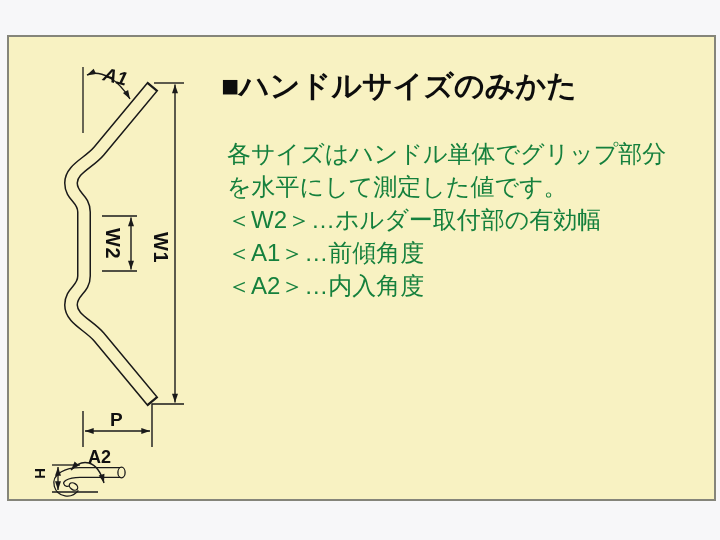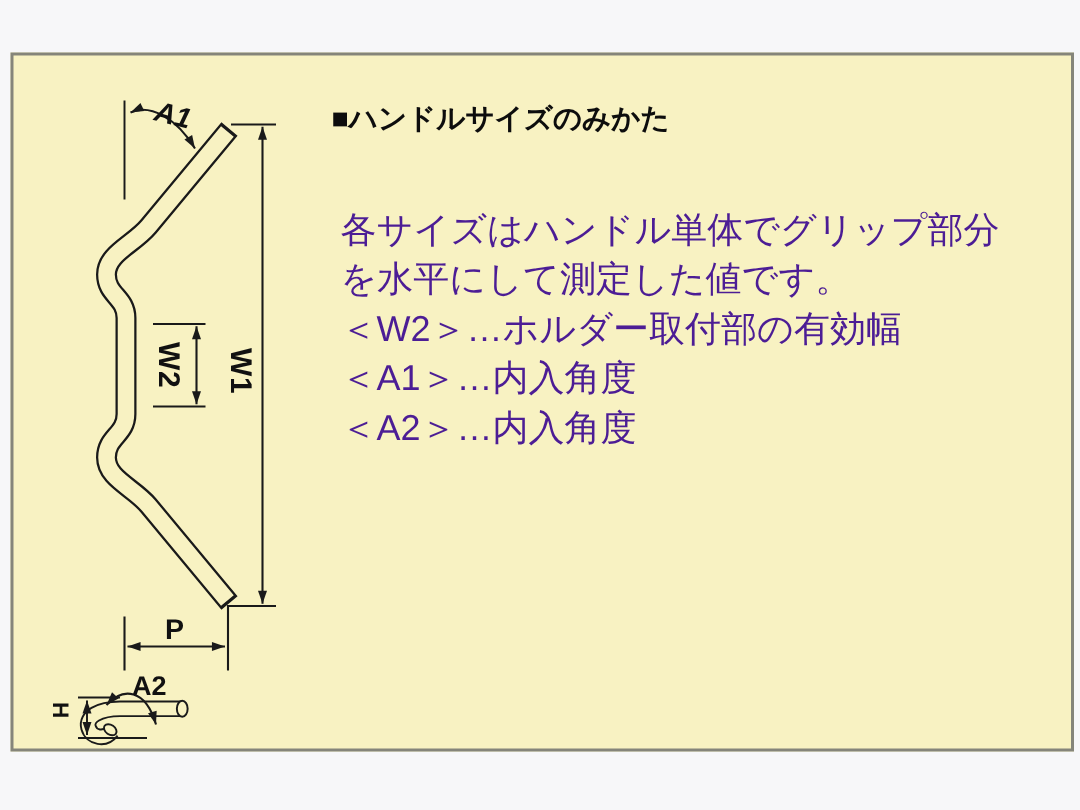--- a/index.html
+++ b/index.html
@@ -10,26 +10,26 @@
   }
   .panel{
     position:absolute;left:7px;top:35px;width:709px;height:466px;
     box-sizing:border-box;
     background:#f8f2c2;
     border:2px solid #85857a;
   }
   .diagram-svg{position:absolute;left:0;top:0;}
   .page-title{
     position:absolute;left:221px;top:66px;
-    font-size:19px;font-weight:bold;color:#0d0d0d;
+    font-size:30px;font-weight:bold;color:#0d0d0d;
     letter-spacing:0px;white-space:nowrap;text-align:right;
   }
   .text-block{
     position:absolute;left:227px;top:137px;
-    color:#4c1d95;
+    color:#15803d;
   }
   .text-block .line{
     height:33px;line-height:33px;font-size:24px;white-space:nowrap;
   }
   .dim-label{
     font-family:"Liberation Sans","DejaVu Sans",sans-serif;
     fill:#111111;
   }
 </style>
 </head>
@@ -89,15 +89,15 @@
   <text class="dim-label" x="88" y="463" font-size="18" font-weight="700">A2</text>
   <text class="dim-label" font-size="15" font-weight="700" transform="translate(35 468) rotate(90)">H</text>
 </svg>
 
 <div class="page-title">■ハンドルサイズのみかた</div>
 
 <div class="text-block">
   <div class="line">各サイズはハンドル単体でグリップ部分</div>
   <div class="line">を水平にして測定した値です。</div>
   <div class="line">＜W2＞…ホルダー取付部の有効幅</div>
-  <div class="line">＜A1＞…内入角度</div>
+  <div class="line">＜A1＞…前傾角度</div>
   <div class="line">＜A2＞…内入角度</div>
 </div>
 
 </body></html>

